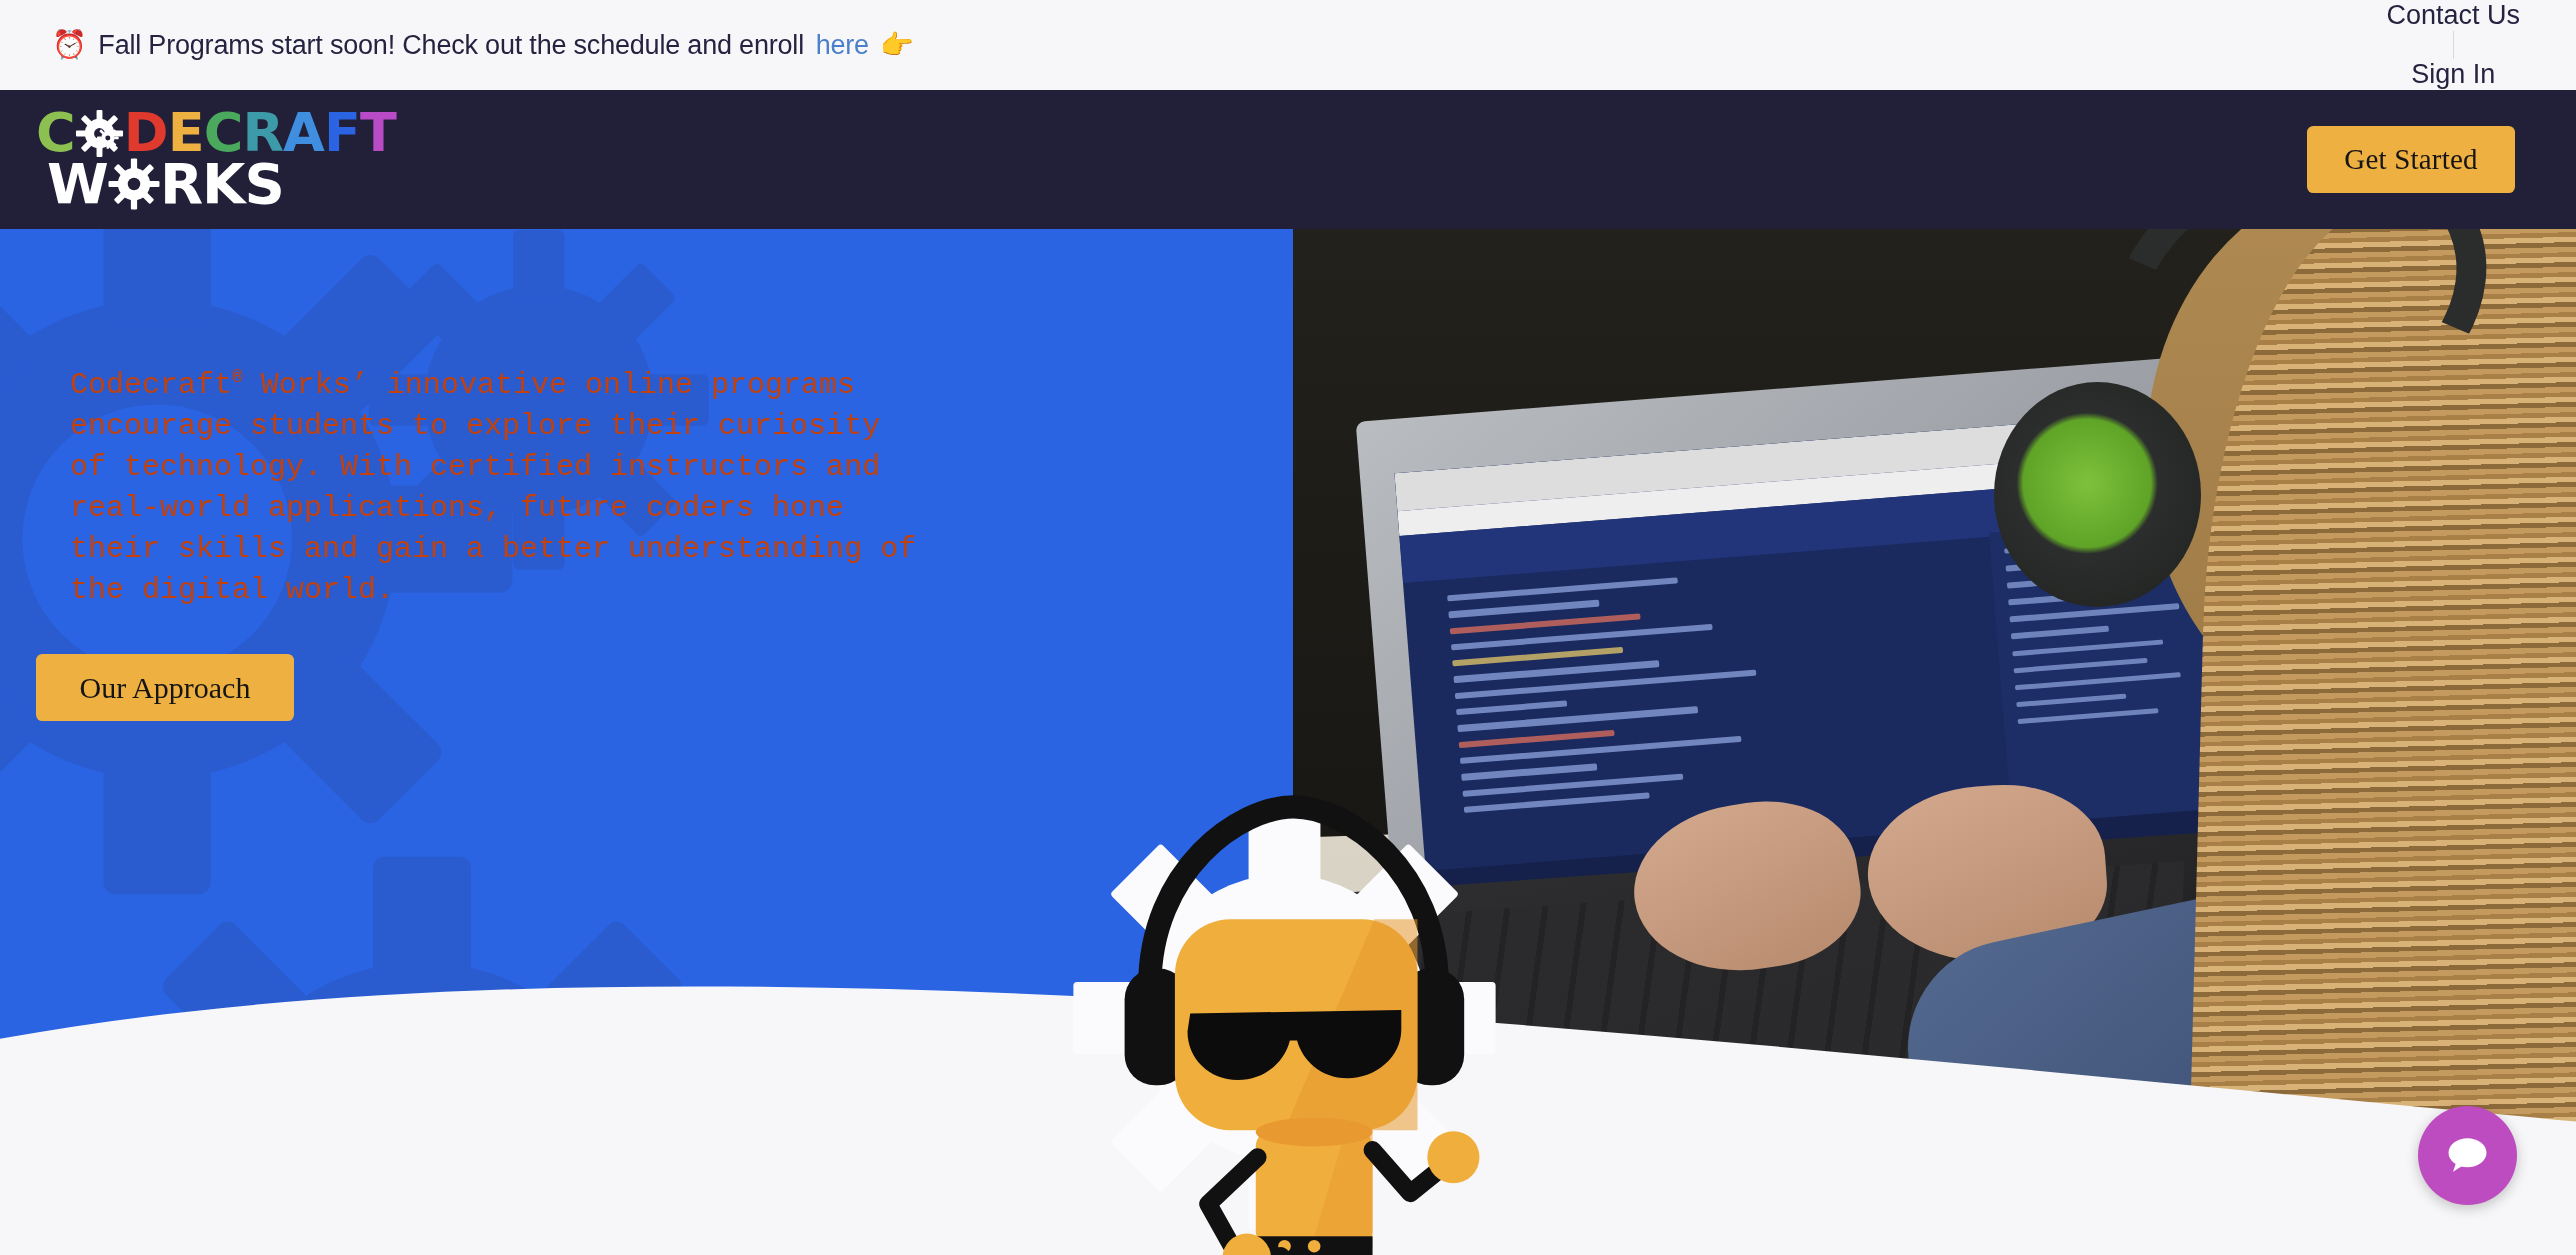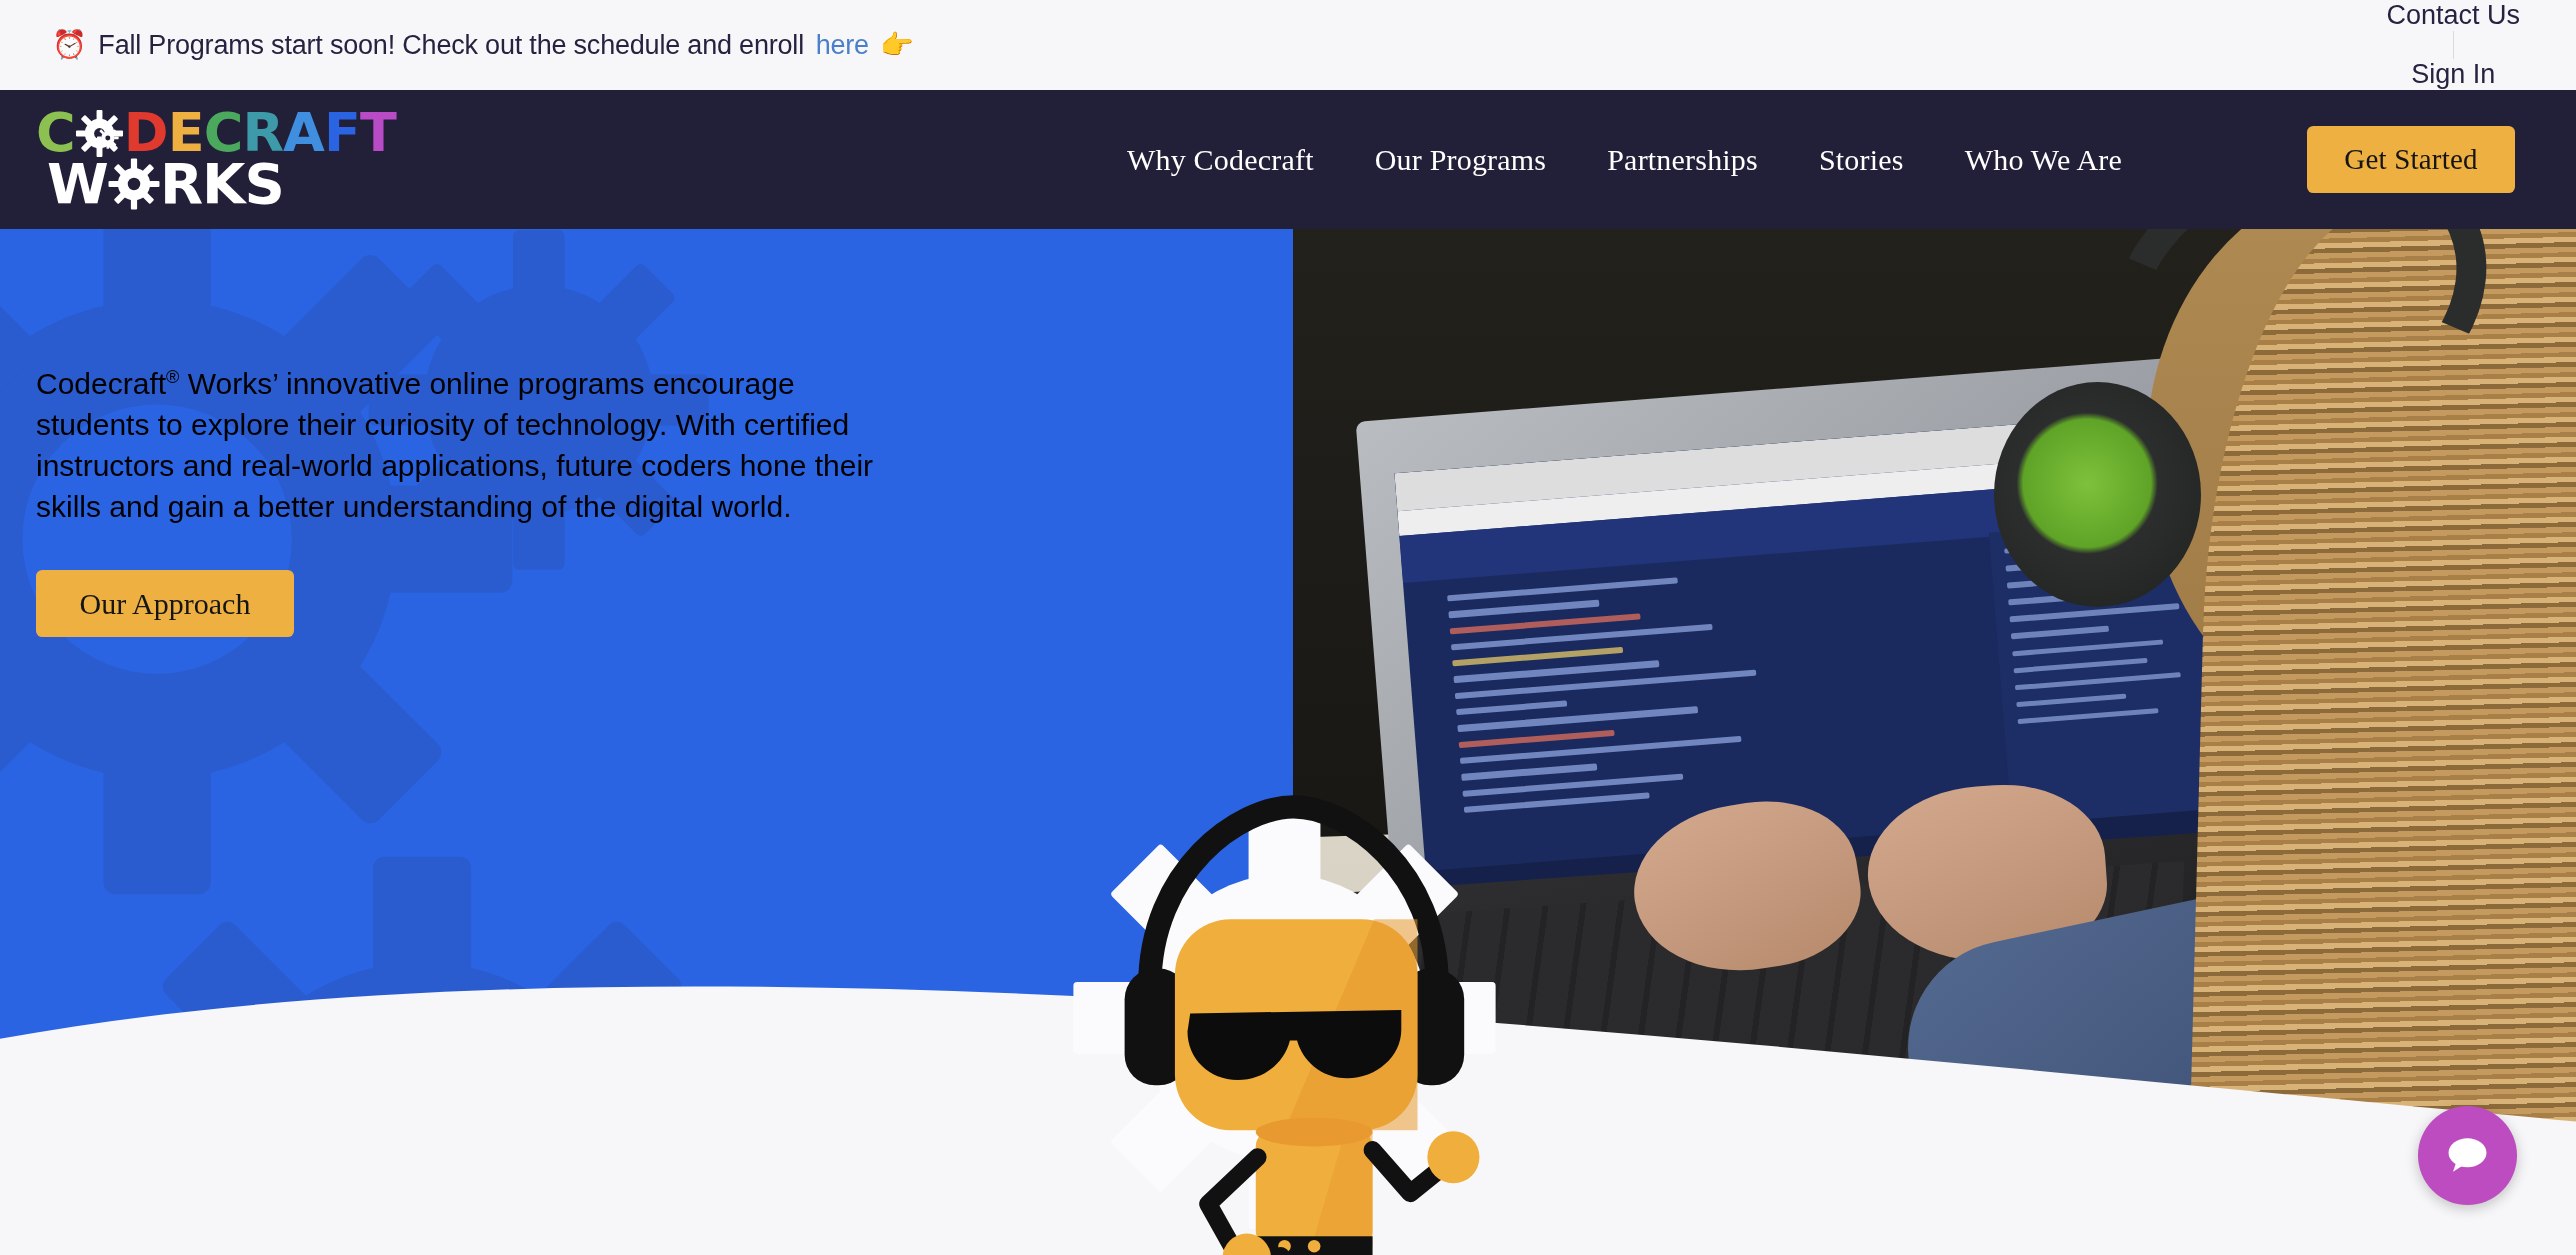--- a/index.html
+++ b/index.html
@@ -245,23 +245,23 @@
     width: 898px;
   }
   .hero-h1 {
     font-family: "DejaVu Serif", serif;
     font-weight: bold; font-size: 65px; line-height: 74px;
     color: #ffffff; letter-spacing: -0.4px;
     white-space: pre-line;
   }
   .hero-p {
     margin-top: 34px;
-    font-family: Liberation Sans, sans-serif;
+    font-family: Liberation Mono, monospace;
     font-size: 30px; line-height: 41px;
-    color: #000000; max-width: 862px;
+    color: #c2410c; max-width: 862px; margin-left: 34px;
   }
   .hero-p sup { font-size: 18px; vertical-align: super; }
   .btn-approach {
     margin-top: 43px;
     width: 258px; height: 67px;
     background: #efb042; color: #151515;
     border: none; border-radius: 6.3px;
     font-family: "Liberation Serif", serif;
     font-size: 30px; cursor: pointer;
     display: flex; align-items: center; justify-content: center;
@@ -348,27 +348,20 @@
             <rect x="44" y="78" width="12" height="21" rx="2" transform="rotate(45 50 50)"></rect>
             <rect x="1" y="44" width="21" height="12" rx="2" transform="rotate(45 50 50)"></rect>
             <rect x="78" y="44" width="21" height="12" rx="2" transform="rotate(45 50 50)"></rect>
             <circle cx="50" cy="50" r="12" fill="#221f38"></circle>
           </g>
         </svg>
       </span><span>RKS</span>
     </div>
   </a>
 
-  <nav class="nav-links">
-    <a class="nav-link" href="#">Why Codecraft</a>
-    <a class="nav-link" href="#">Our Programs</a>
-    <a class="nav-link" href="#">Partnerships</a>
-    <a class="nav-link" href="#">Stories</a>
-    <a class="nav-link" href="#">Who We Are</a>
-  </nav>
 
   <button class="btn-started">Get Started</button>
 </div>
 
 <div class="hero">
 
   <div class="hero-blue">
     <svg class="gears" width="1293" height="1027" viewBox="0 0 1440 1143">
       <g fill="#2a5cd0">
 

